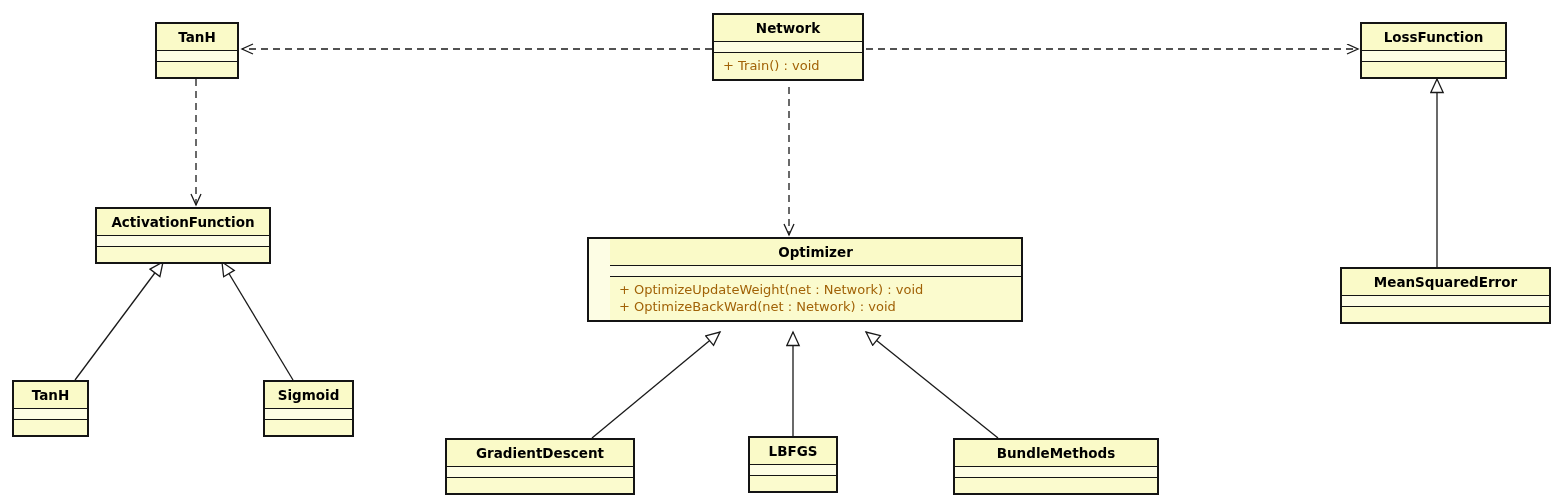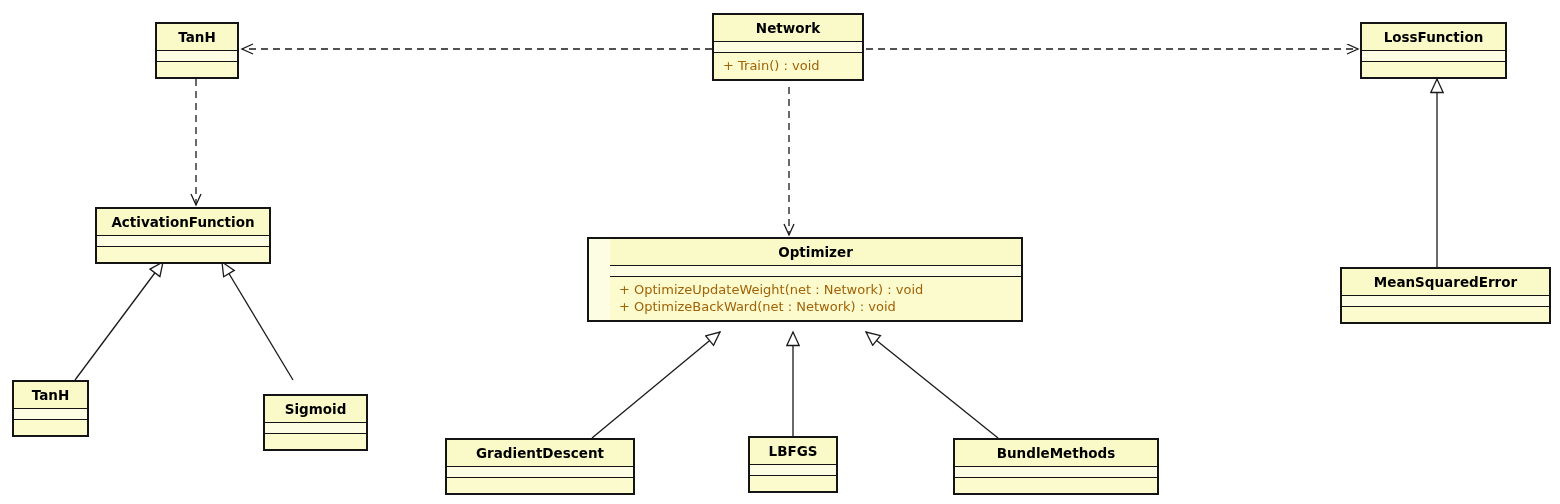--- a/index.html
+++ b/index.html
@@ -49,21 +49,21 @@
     white-space: nowrap;
   }
 
   
   #cls-layer            { left: 155px;  top: 22px;  width: 84px;  }
   #cls-network          { left: 712px;  top: 13px;  width: 152px; }
   #cls-lossfunction     { left: 1360px; top: 22px;  width: 147px; }
   #cls-activation       { left: 95px;   top: 207px; width: 176px; }
   #cls-optimizer        { left: 587px;  top: 237px; width: 436px; padding-left: 21px; }
   #cls-tanh             { left: 12px;   top: 380px; width: 77px;  }
-  #cls-sigmoid          { left: 263px;  top: 380px; width: 105px; margin-top: 14px; }
+  #cls-sigmoid          { left: 263px;  top: 380px; width: 91px; }
   #cls-gradientdescent  { left: 445px;  top: 438px; width: 190px; }
   #cls-lbfgs            { left: 748px;  top: 436px; width: 90px;  }
   #cls-bundlemethods    { left: 953px;  top: 438px; width: 206px; }
   #cls-mse              { left: 1340px; top: 267px; width: 211px; }
 </style>
 </head>
 <body>
 
 <div id="canvas">
 

